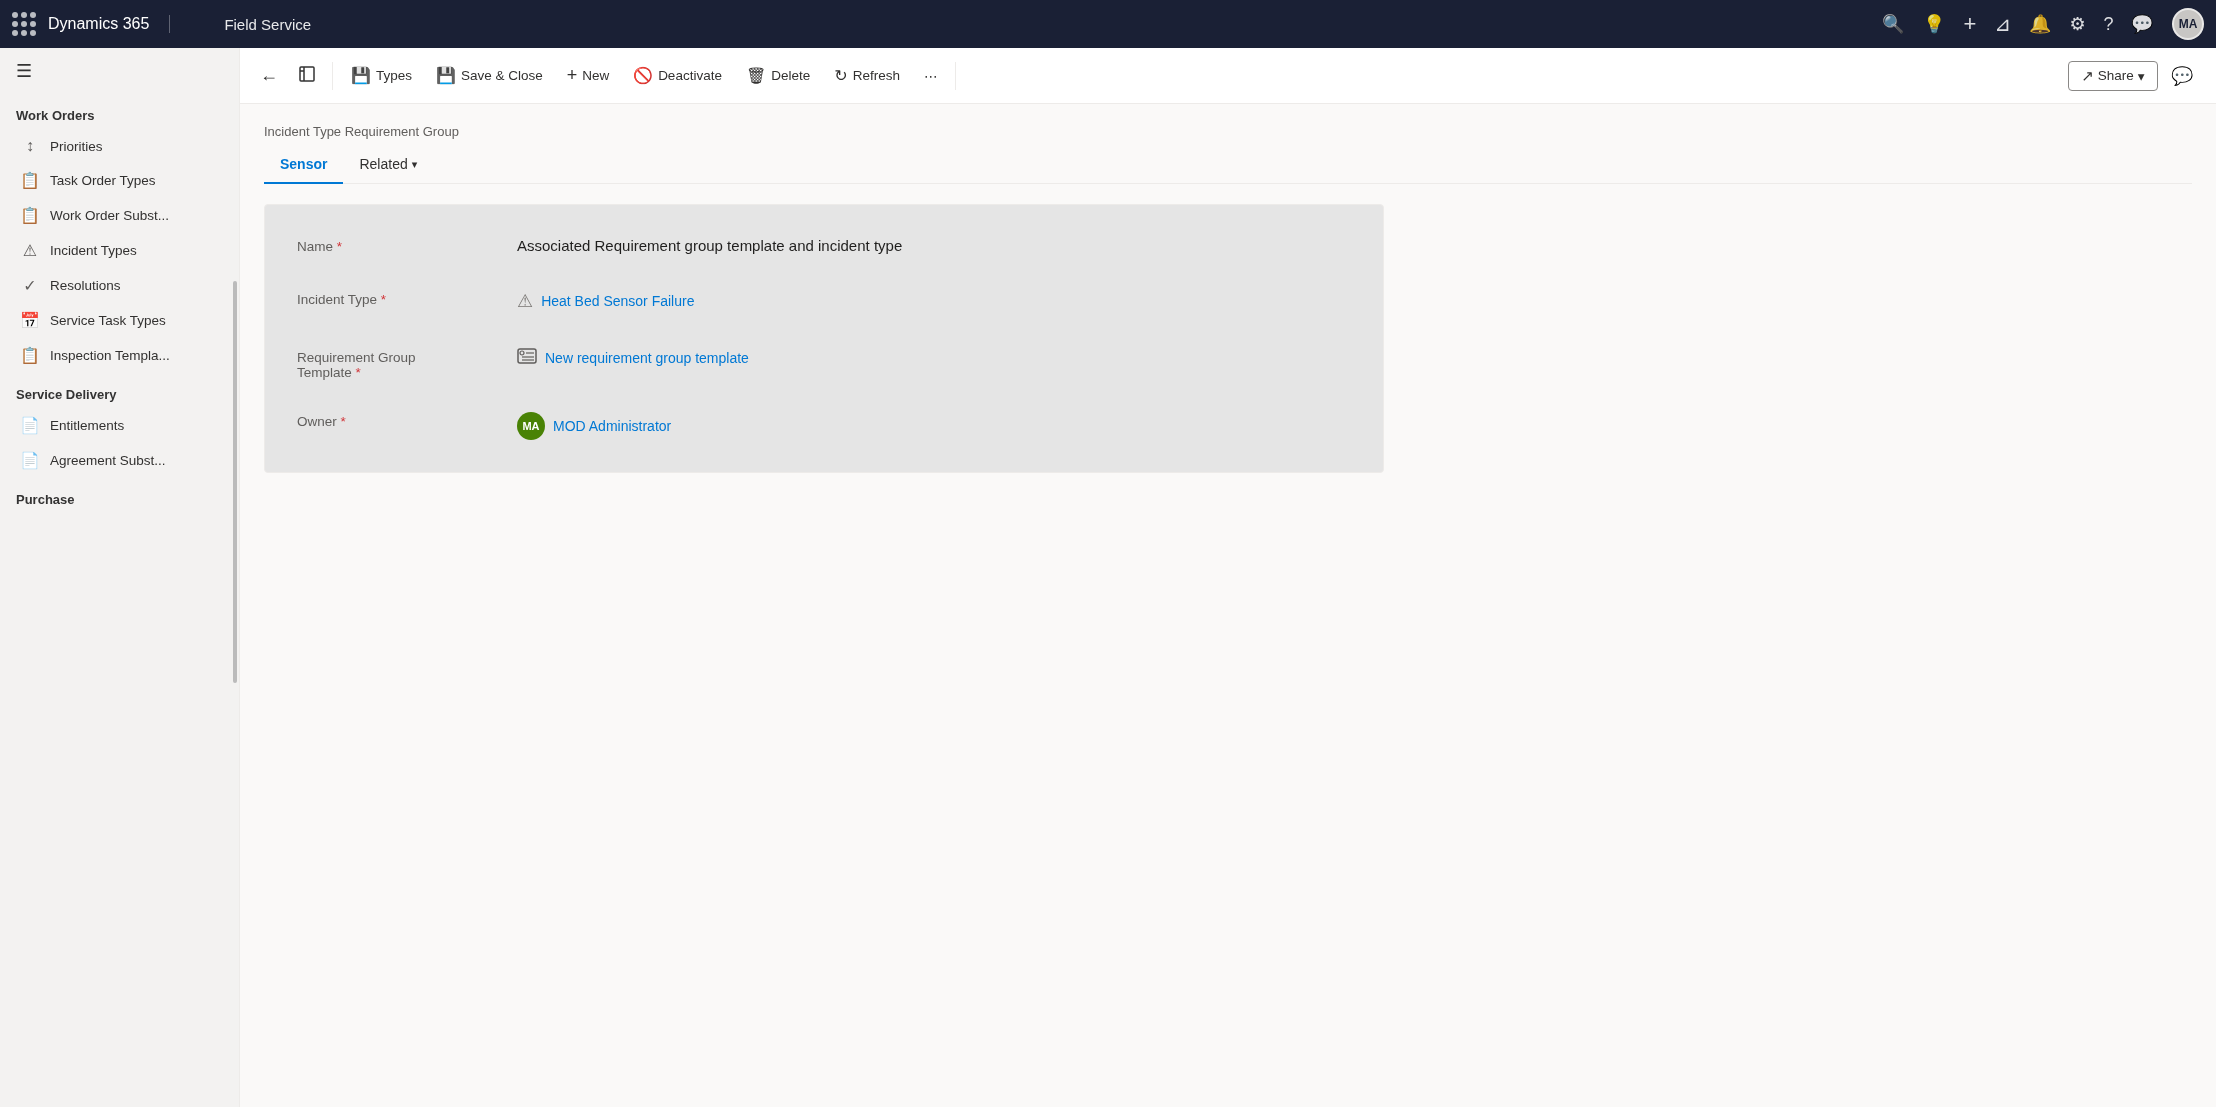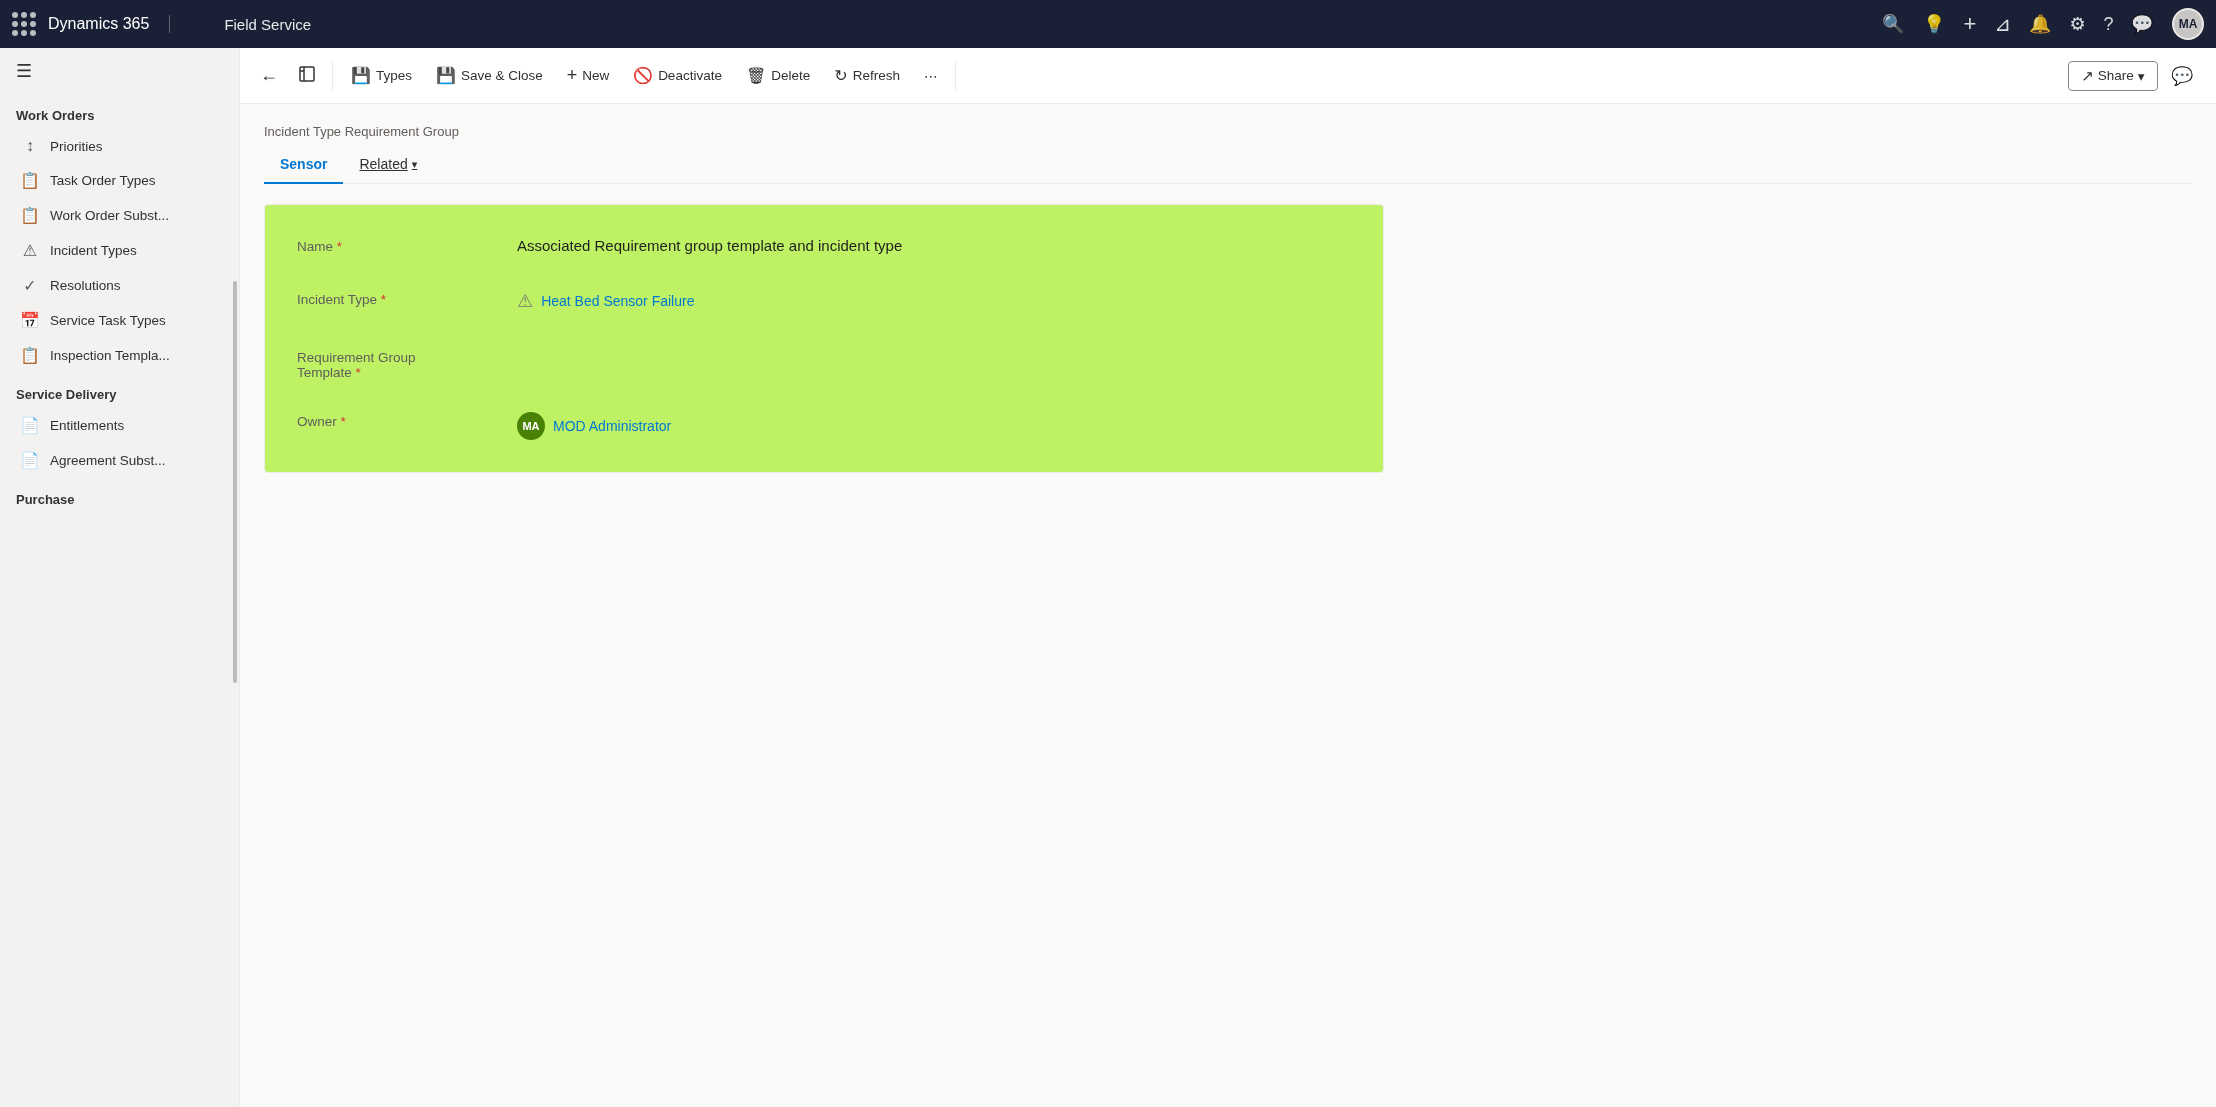--- a/index.html
+++ b/index.html
@@ -213,26 +213,25 @@
     }
     .tab.active {
       color: #0078d4;
       border-bottom: 2px solid #0078d4;
       font-weight: 600;
     }
     .tab-related {
       display: flex;
       align-items: center;
       gap: 4px;
-      text-decoration: underline;
     }
 
     
     .form-card {
-      background: #bef264;
+      background: #e5e5e5;
       border: 1px solid #edebe9;
       border-radius: 4px;
       padding: 28px 32px;
       max-width: 1120px;
     }
     .form-row {
       display: flex;
       align-items: flex-start;
       margin-bottom: 28px;
     }
@@ -462,20 +461,32 @@
         <div class="form-row">
           <div class="form-label required">Incident Type</div>
           <div class="form-value link">
             <span class="warning-icon">⚠</span>
             <span>Heat Bed Sensor Failure</span>
           </div>
         </div>
 
         <div class="form-row">
           <div class="form-label required" style="padding-top:6px"><span>Requirement Group</span><br><span>Template</span></div>
+          <div class="form-value link">
+            <span class="req-group-icon">
+              <svg width="20" height="16" viewBox="0 0 20 16" fill="none">
+                <rect x="1" y="1" width="18" height="14" rx="2" stroke="#605e5c" stroke-width="1.5" fill="none"></rect>
+                <circle cx="5" cy="5" r="2" stroke="#605e5c" stroke-width="1.2" fill="none"></circle>
+                <line x1="9" y1="5" x2="17" y2="5" stroke="#605e5c" stroke-width="1.2"></line>
+                <line x1="5" y1="9" x2="17" y2="9" stroke="#605e5c" stroke-width="1.2"></line>
+                <line x1="5" y1="12" x2="17" y2="12" stroke="#605e5c" stroke-width="1.2"></line>
+              </svg>
+            </span>
+            <span>New requirement group template</span>
+          </div>
         </div>
 
         <div class="form-row">
           <div class="form-label required">Owner</div>
           <div class="form-value link">
             <span class="owner-avatar">MA</span>
             <span>MOD Administrator</span>
           </div>
         </div>
 

